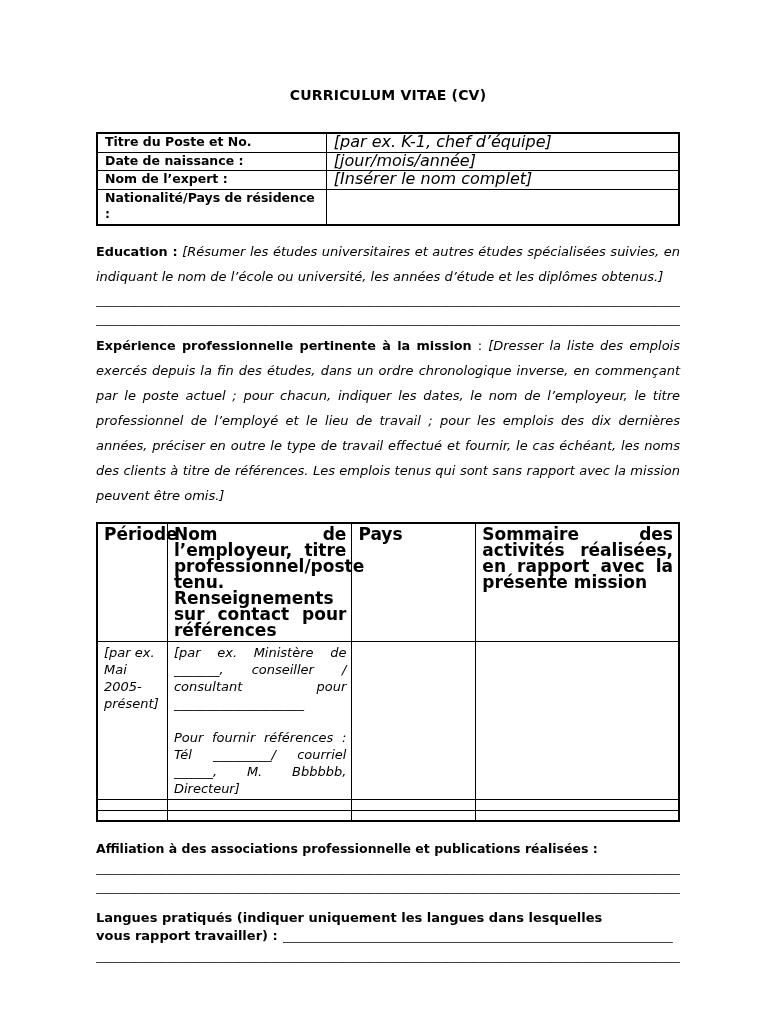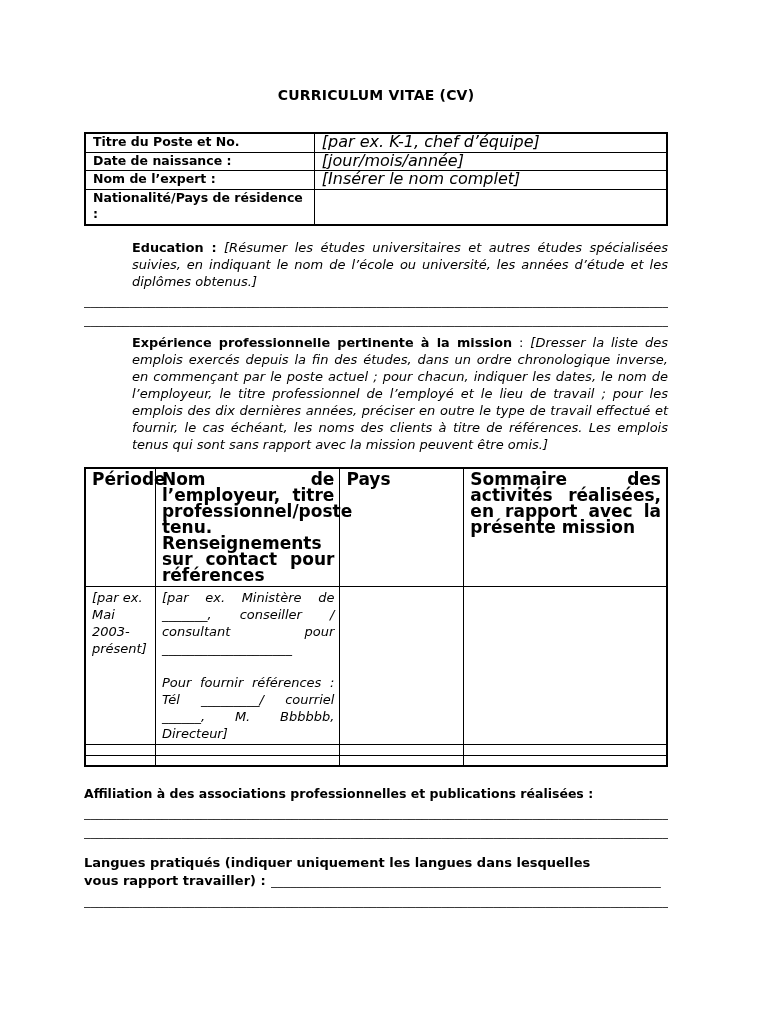--- a/index.html
+++ b/index.html
@@ -5,37 +5,37 @@
   * { margin:0; padding:0; box-sizing:border-box; }
   html,body { background:#ffffff; }
   .page {
     position:relative;
     width:770px; height:1024px;
     background:#ffffff;
     color:#000;
     font-family:"DejaVu Sans", "Liberation Sans", sans-serif;
     overflow:hidden;
   }
-  .content { position:absolute; left:84px; top:0; width:584px; }
+  .content { position:absolute; left:96px; top:0; width:584px; }
 
   .doc-title {
     margin-top:86px; margin-bottom:28px;
     font-size:14px; font-weight:bold;
     text-align:center; line-height:18px;
     letter-spacing:0.2px;
   }
 
   table { border-collapse:collapse; width:100%; table-layout:fixed;padding-left:48px; }
   .info-table { border:2px solid #000; }
   .info-table td { border:1px solid #000; vertical-align:top; padding:0px 7px 1px 7px; }
   .info-table .lbl { width:39.4%; font-weight:bold; font-size:12.5px; line-height:16.5px; }
   .info-table .val { font-style:italic; font-size:16px; line-height:16.5px; }
   .info-table tr { height:17px; }
 
-  .para { font-size:13px; line-height:17px; text-align:justify;margin-left:48px; }
+  .para { font-size:13px; line-height:25px; text-align:justify; }
   .para .hint { font-style:italic; }
   .para b { font-size:12.8px; }
   .edu-para { margin-top:13px; }
   .exp-para { margin-top:6px; }
 
   .blank-line {
     margin-top:2px;
     height:17px; line-height:17px;
     font-size:13px;
     white-space:nowrap; overflow:hidden;
@@ -117,21 +117,21 @@
       <thead>
         <tr>
           <th>Période</th>
           <th>Nom de l’employeur, titre professionnel/poste tenu. Renseignements sur contact pour références</th>
           <th>Pays</th>
           <th>Sommaire des activités réalisées, en rapport avec la présente mission</th>
         </tr>
       </thead>
       <tbody>
         <tr>
-          <td class="cell-italic">[par ex. Mai 2003-présent]</td>
+          <td class="cell-italic">[par ex. Mai 2005-présent]</td>
           <td class="cell-italic cell-justify">
             <div class="p1">[par ex. Ministère de _______, conseiller / consultant pour ____________________</div>
             <div class="p2">Pour fournir références : Tél _________/ courriel ______, M. Bbbbbb, Directeur]</div>
           </td>
           <td></td>
           <td></td>
         </tr>
         <tr class="empty-row">
           <td></td>
           <td></td>
@@ -140,21 +140,21 @@
         </tr>
         <tr class="empty-row">
           <td></td>
           <td></td>
           <td></td>
           <td></td>
         </tr>
       </tbody>
     </table>
 
-    <div class="section-head">Affiliation à des associations professionnelles et publications réalisées :</div>
+    <div class="section-head">Affiliation à des associations professionnelle et publications réalisées :</div>
     <div class="blank-line">________________________________________________________________________________________________</div>
     <div class="blank-line">________________________________________________________________________________________________</div>
 
     <div class="langues-block">
       <div class="bold-line">Langues pratiqués (indiquer uniquement les langues dans lesquelles</div>
       <div class="langues-row">
         <span class="bold-line">vous rapport travailler) :</span>
         <span class="fill">____________________________________________________________</span>
       </div>
     </div>

